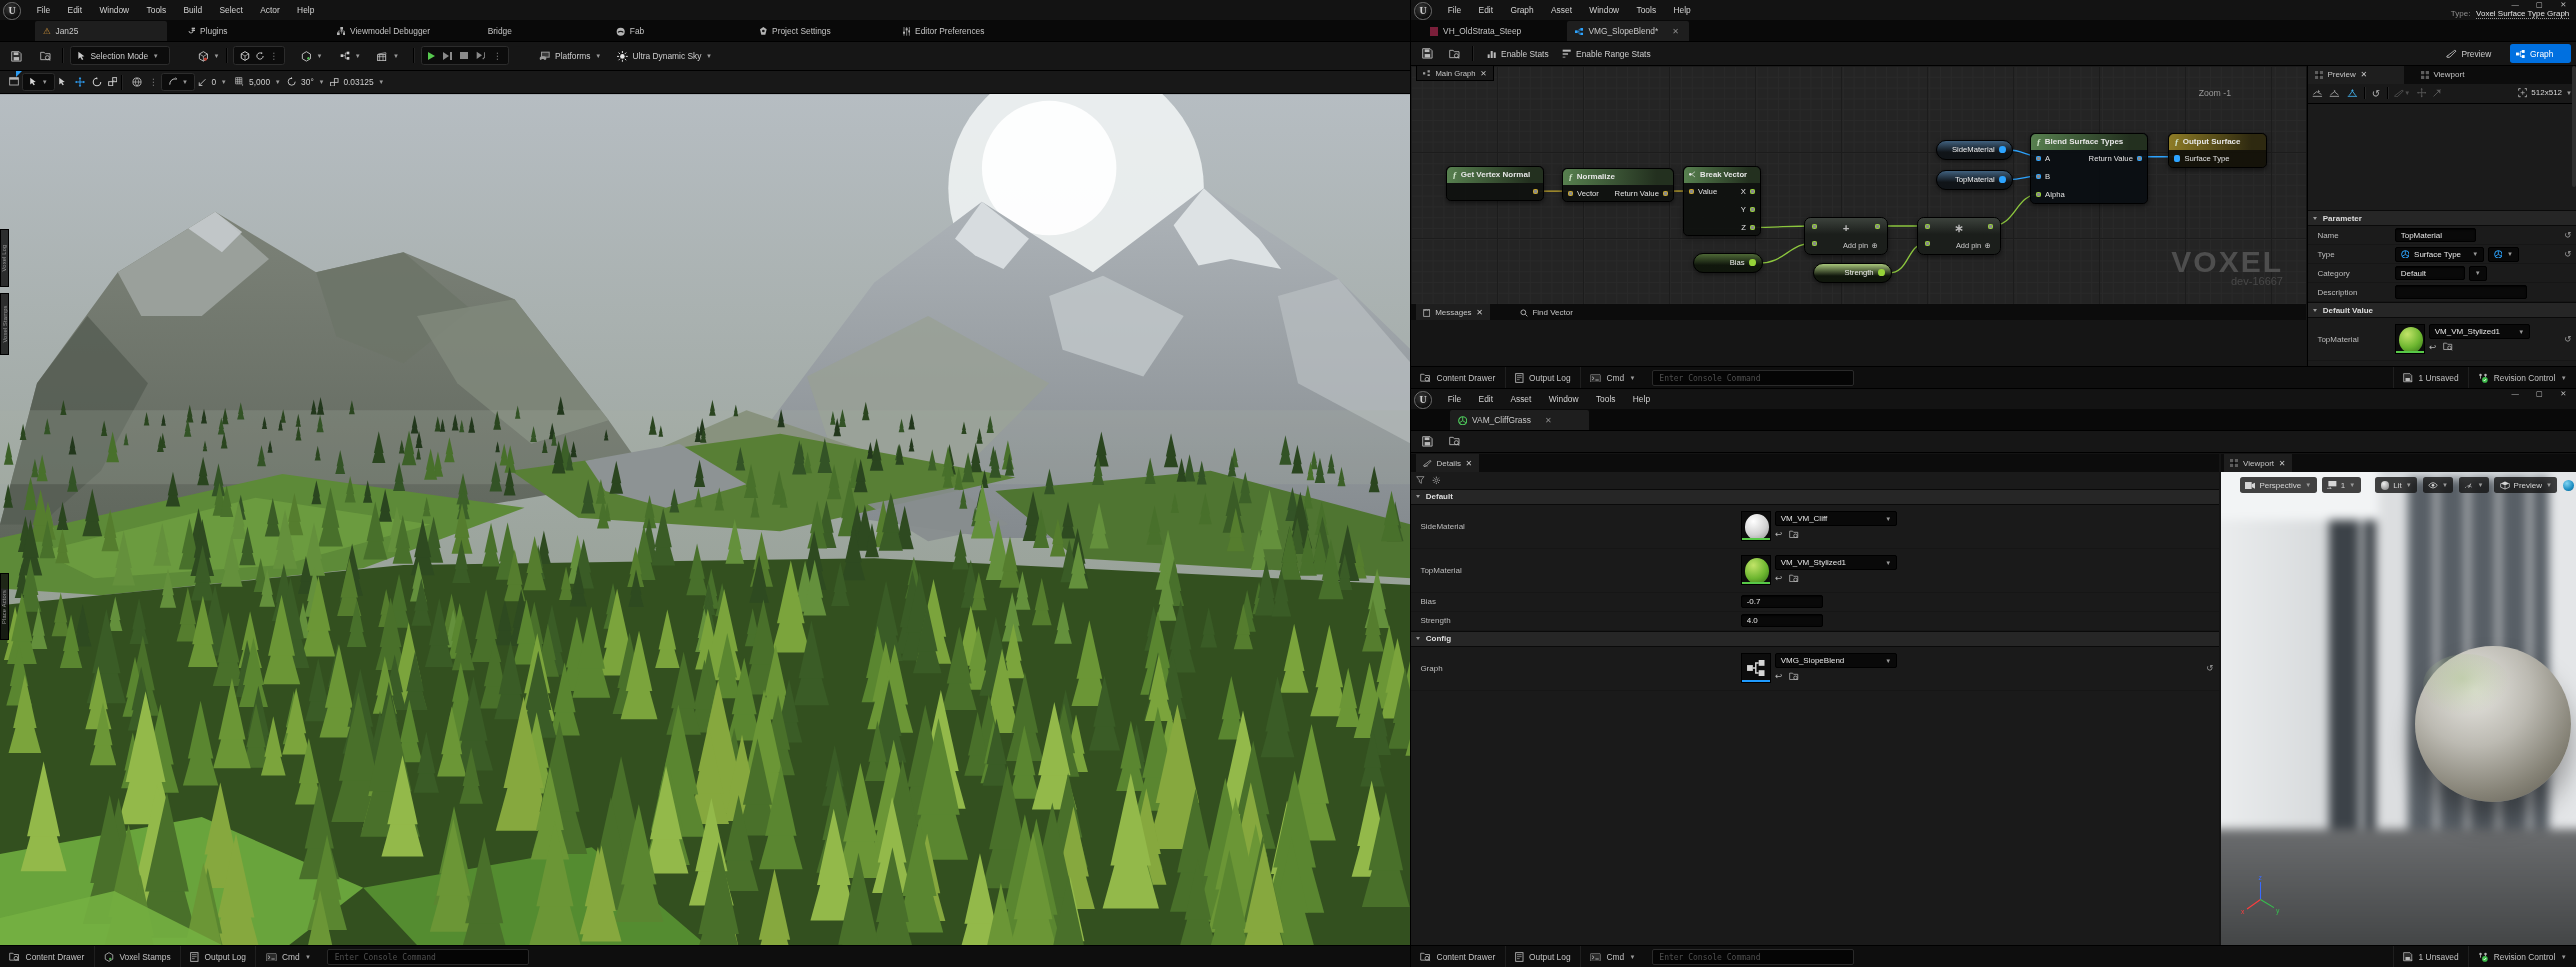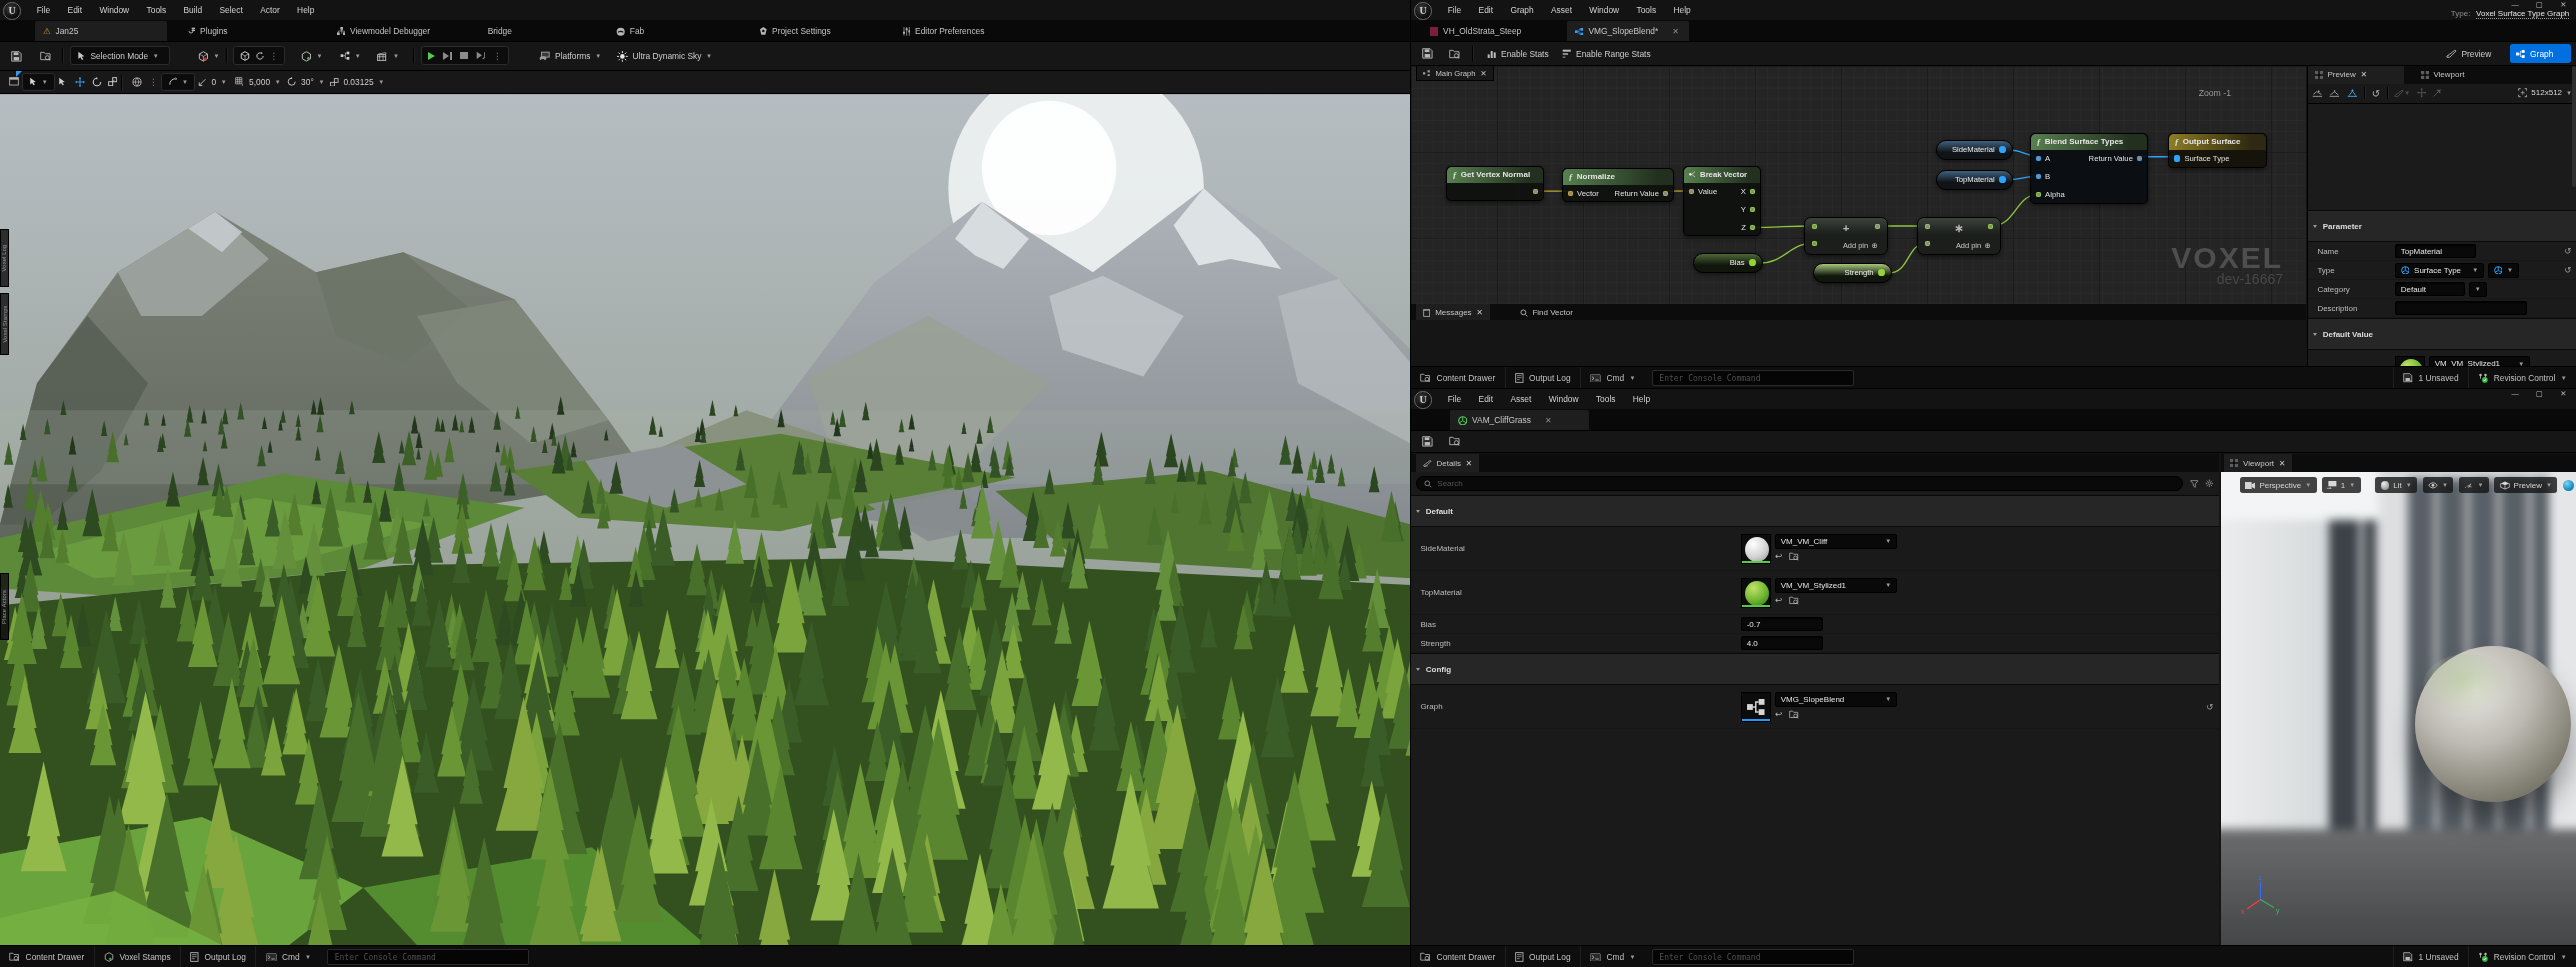--- a/index.html
+++ b/index.html
@@ -56,31 +56,31 @@
 .pill{position:absolute;height:19.5px;border:0.7px solid #000;border-radius:10px;display:flex;align-items:center;justify-content:flex-end;gap:4.7px;padding:0 6px;font-size:7.7px;color:#ececec;box-shadow:0 1.3px 4px rgba(0,0,0,.5)}
 .pill-blue{background:linear-gradient(180deg,rgba(110,170,225,.5),rgba(16,20,24,.97) 62%) #12161a}
 .pill-green{background:linear-gradient(180deg,rgba(150,200,100,.45),rgba(16,22,12,.97) 62%) #121810}
 .pill-green2{background:linear-gradient(180deg,rgba(205,240,150,.8),rgba(16,22,12,.97) 66%) #121810}
 .opnode{position:absolute;width:84px;height:38px;background:linear-gradient(180deg,#3c423c 0%,#1b1e1b 45%);border:0.7px solid #000;border-radius:6.7px;box-shadow:0 2px 5.4px rgba(0,0,0,.5)}
 .opglyph{position:absolute;left:0;right:0;top:5.4px;text-align:center;font-size:11.4px;color:#b9b9b9;font-weight:bold;line-height:10.8px}
 .addpin{position:absolute;left:0;right:9.4px;bottom:4px;text-align:right;font-size:7.4px;color:#cdcdcd}
 .addpin .plus{display:inline-block;margin-left:3.4px;color:#cdcdcd}
 .watermark{position:absolute;right:23px;bottom:17.5px;text-align:right;pointer-events:none}
 .watermark .wm1{font-size:30px;font-weight:bold;color:#4e4e4e;letter-spacing:2px;line-height:27px}
-.watermark .wm2{font-size:14px;color:#484848}
+.watermark .wm2{font-size:11px;color:#484848}
 .zoomlbl{position:absolute;right:75px;top:21.5px;font-size:8.7px;color:#9a9a9a}
 
 .panel{position:absolute;background:#1b1b1b;border-left:0.7px solid #000}
 .ptabs{position:relative;height:17.5px;background:#0c0c0c}
 .ptab{position:absolute;top:0;height:17.5px;display:flex;align-items:center;gap:4.7px;padding:0 6.7px;font-size:8px;color:#c6c6c6}
 .ptab.active{background:#1e1e1e}
 .gridic{width:8px;height:8px;background:linear-gradient(90deg,#9a9a9a 3.4px,#333 3.4px 4.7px,#9a9a9a 4.7px),linear-gradient(#9a9a9a 3.4px,#333 3.4px 4.7px,#9a9a9a 4.7px);background-blend-mode:multiply;flex:none}
 .prevbar{height:20px;background:#191919;border-bottom:0.7px solid #000;display:flex;align-items:center;padding:0 4px;gap:6.7px}
 .hintpill{position:absolute;left:4px;top:43px;background:#272727;border:0.7px solid #3a3a3a;border-radius:6.7px;font-size:7.4px;color:#b5b5b5;padding:1.3px 6.7px}
-.sectionhdr{height:32px;background:#262626;border-top:0.7px solid #0a0a0a;border-bottom:0.7px solid #0a0a0a;display:flex;align-items:center;gap:5.4px;padding:0 5.4px;font-size:8px;font-weight:bold;color:#dedede}
+.sectionhdr{height:16px;background:#262626;border-top:0.7px solid #0a0a0a;border-bottom:0.7px solid #0a0a0a;display:flex;align-items:center;gap:5.4px;padding:0 5.4px;font-size:8px;font-weight:bold;color:#dedede}
 .tri{width:0;height:0;border-left:2.7px solid transparent;border-right:2.7px solid transparent;border-top:3.4px solid #9a9a9a}
 .formrow{display:flex;align-items:center;min-height:19px;border-bottom:0.7px solid #161616;font-size:8px;color:#bdbdbd}
 .flabel{width:87px;padding-left:9.4px;flex:none}
 .fval{display:flex;align-items:center;gap:4px}
 .inputbox{background:#090909;border:0.7px solid #000;box-shadow:inset 0 0.7px 1.3px #000;border-radius:2px;height:13.5px;color:#e6e6e6;font-size:8px;padding:0 4.7px;display:flex;align-items:center}
 .ddown{background:#090909;border:0.7px solid #000;border-radius:2px;height:15px;color:#e6e6e6;font-size:8px;padding:0 4.7px;display:flex;align-items:center;gap:4.7px}
 .reset{margin-left:auto;margin-right:5.4px;color:#9a9a9a;font-size:8.7px}
 .thumb{width:30px;height:30px;background:#0c0c0c;border:0.7px solid #000;position:relative;flex:none}
 .thumb .ball{position:absolute;left:2.7px;top:2px;width:24px;height:25.6px;border-radius:50%}
 .thumb .ustrip{position:absolute;left:0;right:0;bottom:0;height:2px}
@@ -2101,27 +2101,20 @@
             <svg width="8.7" height="8" viewBox="0 0 16 13">
               <path d="M1 11L13 2l2 1-9 9-4 1z" fill="none" stroke="#b9b9b9" stroke-width="1.3"></path>
               <path d="M2 12h7" stroke="#b9b9b9"></path>
             </svg>
           </span>
         <span>Details</span>
           <span class="close">✕</span>
       </div>
     </div>
     <div style="display:flex;align-items:center;gap:6.7px;padding:4px 5.4px">
-      <div class="search" style="flex:1">
-        <svg width="8" height="8" viewBox="0 0 12 12">
-            <circle cx="5" cy="5" r="3.6" fill="none" stroke="#8a8a8a" stroke-width="1.4"></circle>
-            <path d="M8 8l3 3" stroke="#8a8a8a" stroke-width="1.4"></path>
-          </svg>
-        <input placeholder="Search" style="">
-      </div>
       <span class="ic">
           <svg width="8.7" height="8" viewBox="0 0 13 12">
             <path d="M1 1h11L8 6v5L5 9V6z" fill="none" stroke="#9a9a9a" stroke-width="1.2"></path>
           </svg>
         </span>
       <span class="ic">
           <svg width="8.7" height="8.7" viewBox="0 0 14 14">
             <circle cx="7" cy="7" r="2.2" fill="none" stroke="#9a9a9a" stroke-width="1.3"></circle>
             <g stroke="#9a9a9a" stroke-width="1.6">
               <path d="M7 1v2.2M7 10.8V13M1 7h2.2M10.8 7H13M2.8 2.8l1.5 1.5M9.7 9.7l1.5 1.5M11.2 2.8L9.7 4.3M4.3 9.7l-1.5 1.5"></path>

